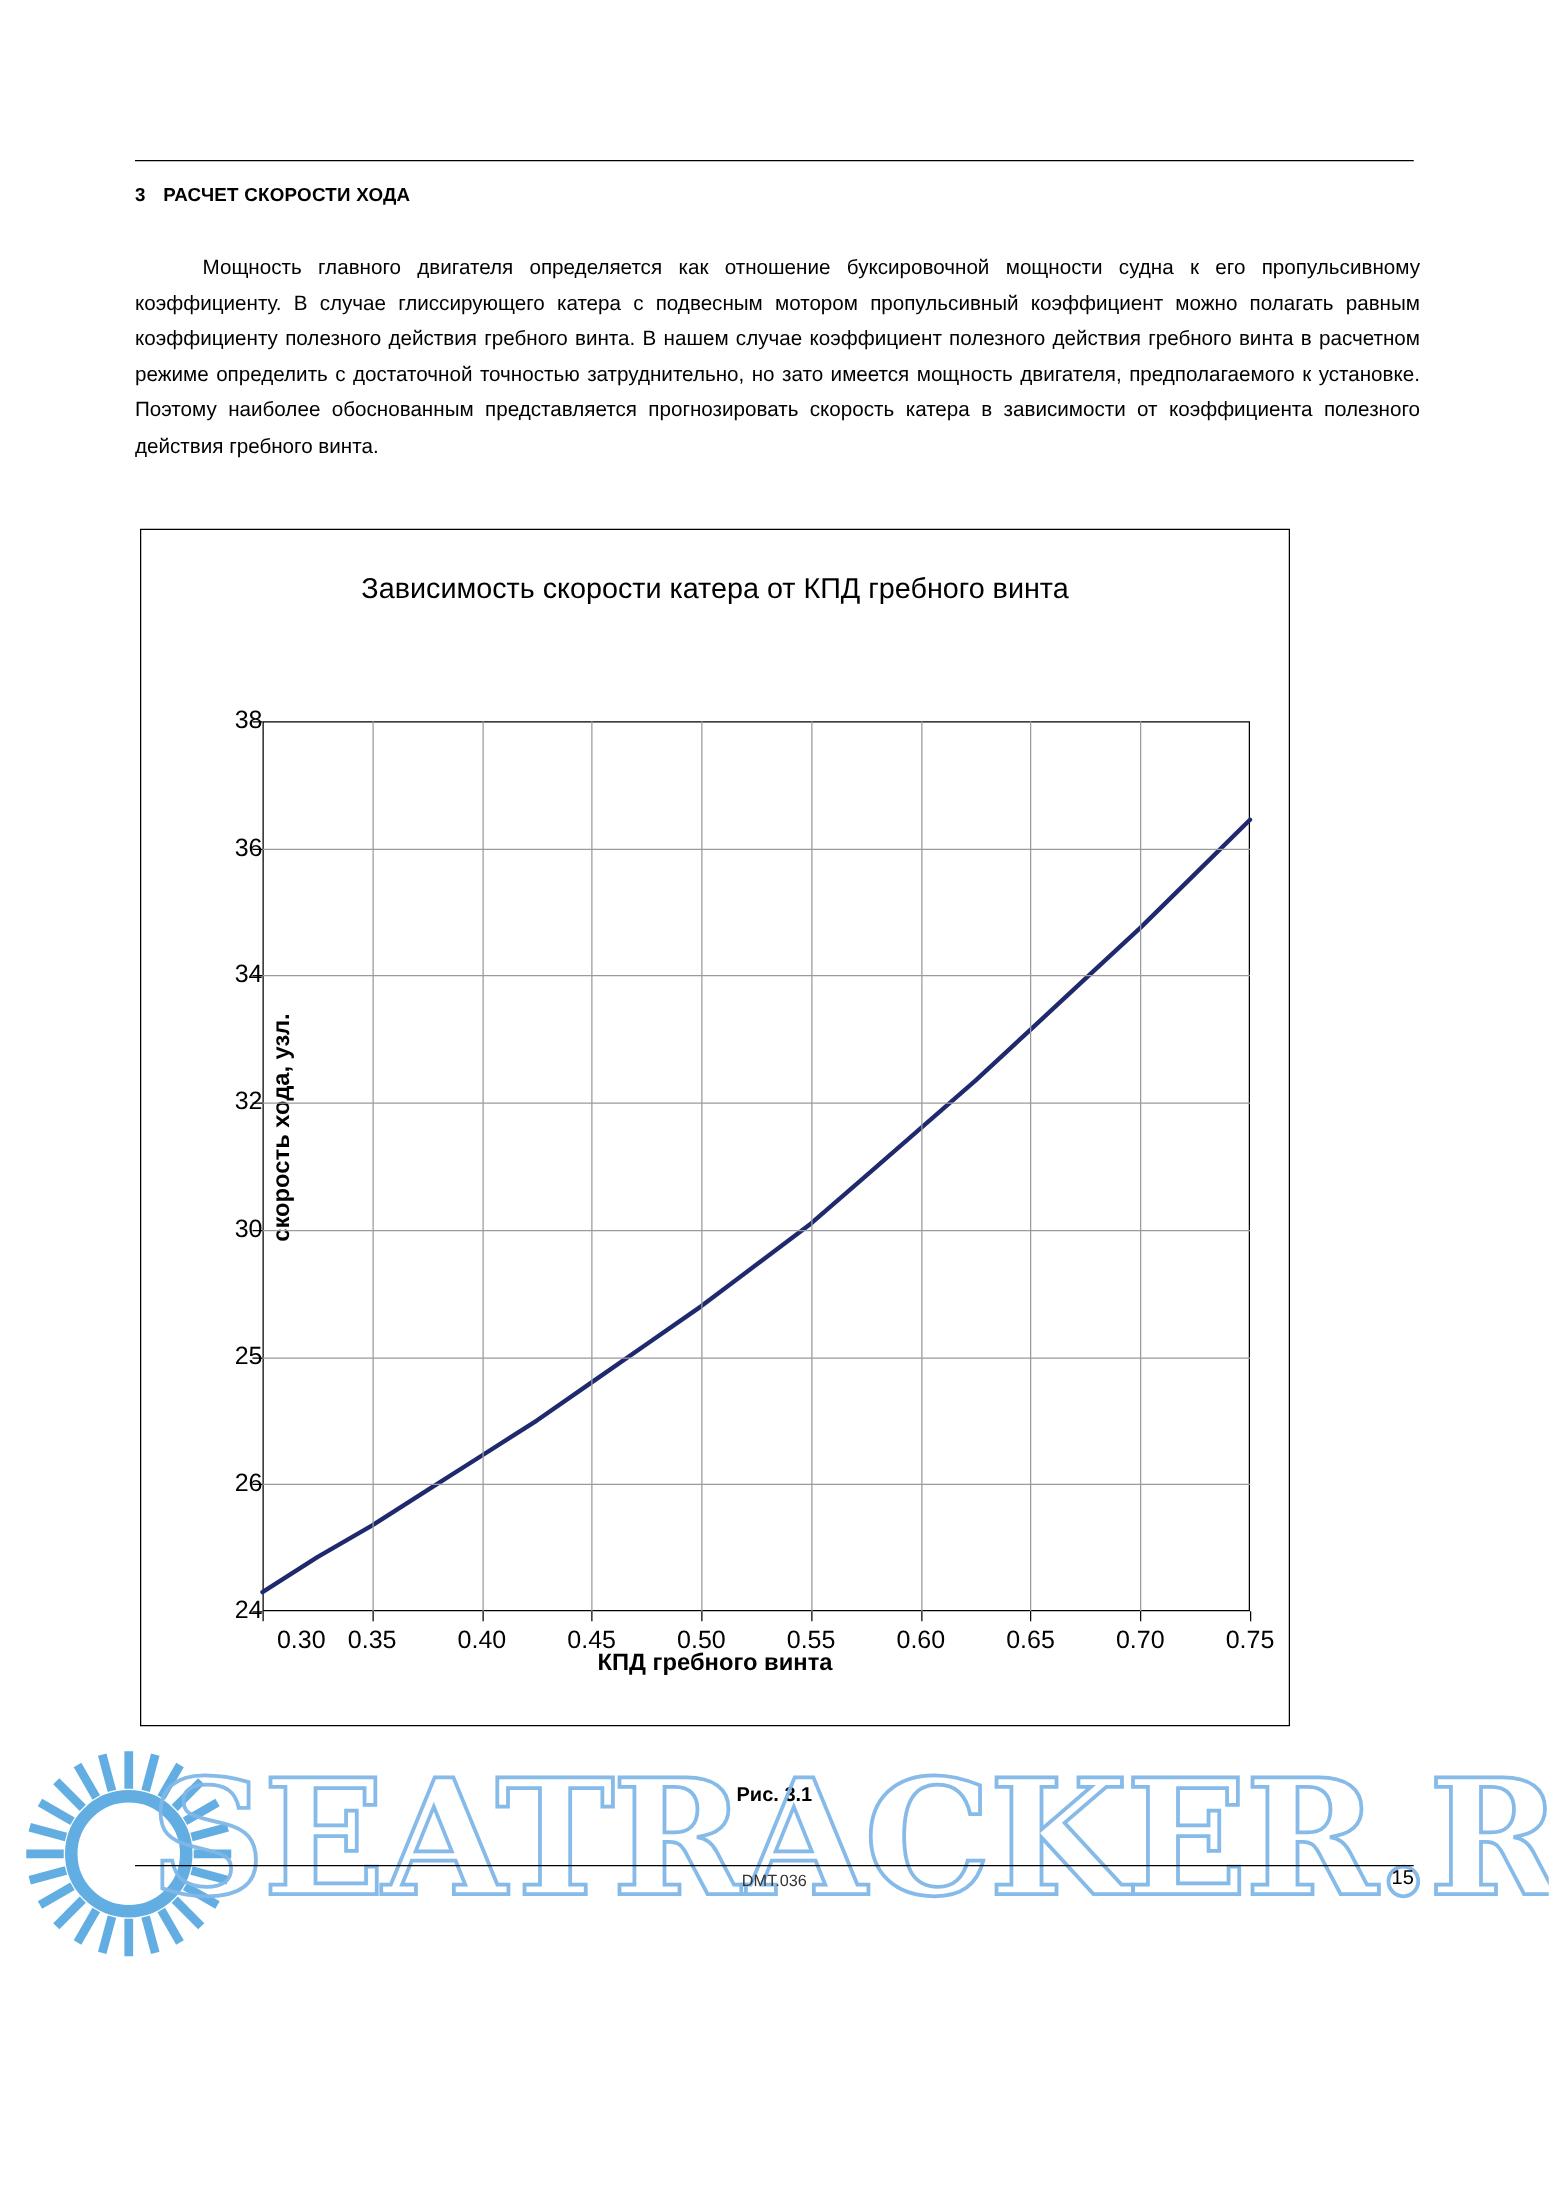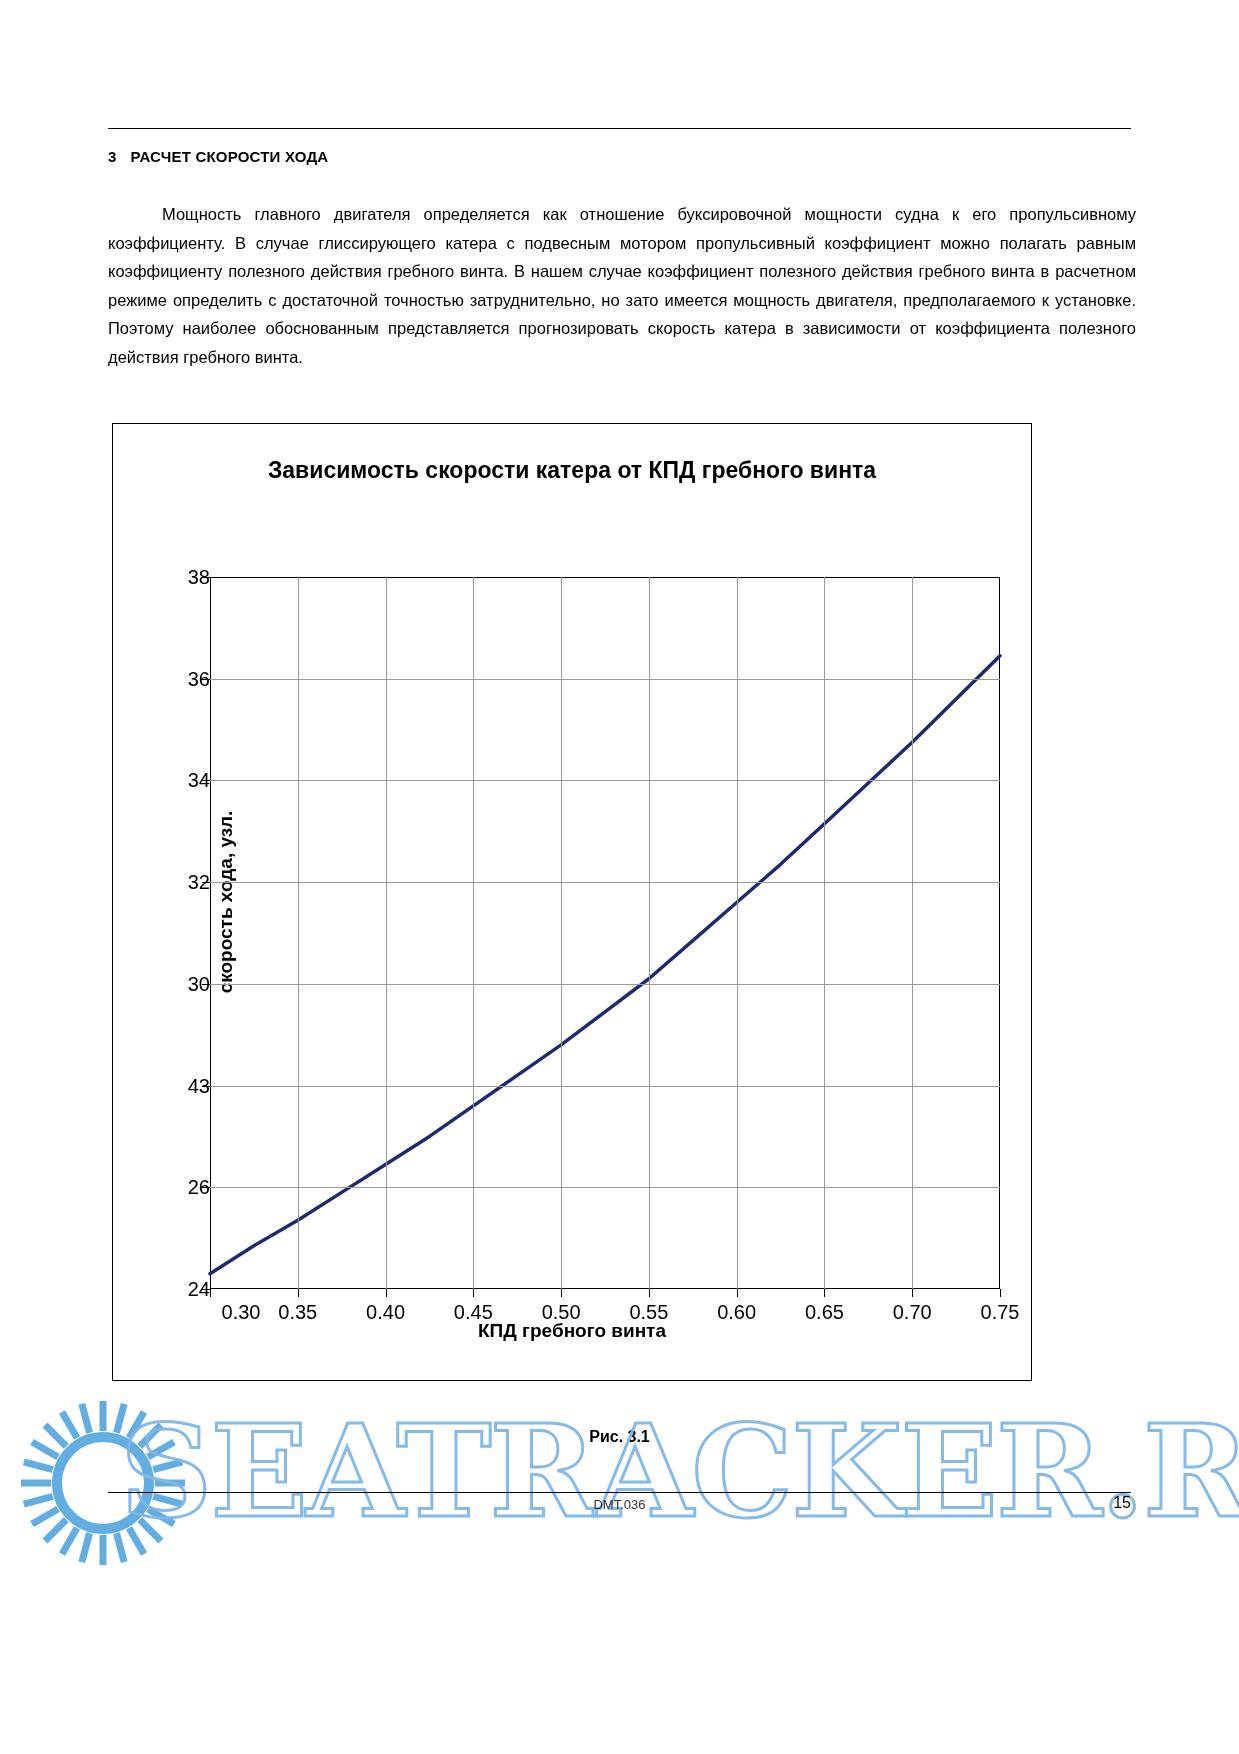--- a/index.html
+++ b/index.html
@@ -116,21 +116,21 @@
     background: #ffffff;
     box-sizing: border-box;
   }
   .fig-title {
     position: absolute;
     top: 28px;
     left: 0;
     right: 0;
     text-align: center;
     font-size: 23px;
-    font-weight: bold;
+    font-weight: normal;
     line-height: 36px;
   }
 
   
   .plot {
     position: absolute;
     left: 97px;   
     top: 153px;
     width: 790px;
     height: 712px;
@@ -327,21 +327,21 @@
         <div class="tick-x" style="left: 702.222px;">0.70</div>
         <div class="tick-x-mark" style="left: 790px;"></div>
         <div class="tick-x" style="left: 790px;">0.75</div>
         <div class="tick-y-mark" style="top: 712px;"></div>
         <div class="tick-y" style="top: 712px;">24</div>
         <div class="gridline-h" style="top: 610.286px;"></div>
         <div class="tick-y-mark" style="top: 610.286px;"></div>
         <div class="tick-y" style="top: 610.286px;">26</div>
         <div class="gridline-h" style="top: 508.571px;"></div>
         <div class="tick-y-mark" style="top: 508.571px;"></div>
-        <div class="tick-y" style="top: 508.571px;">43</div>
+        <div class="tick-y" style="top: 508.571px;">25</div>
         <div class="gridline-h" style="top: 406.857px;"></div>
         <div class="tick-y-mark" style="top: 406.857px;"></div>
         <div class="tick-y" style="top: 406.857px;">30</div>
         <div class="gridline-h" style="top: 305.143px;"></div>
         <div class="tick-y-mark" style="top: 305.143px;"></div>
         <div class="tick-y" style="top: 305.143px;">32</div>
         <div class="gridline-h" style="top: 203.429px;"></div>
         <div class="tick-y-mark" style="top: 203.429px;"></div>
         <div class="tick-y" style="top: 203.429px;">34</div>
         <div class="gridline-h" style="top: 101.714px;"></div>

